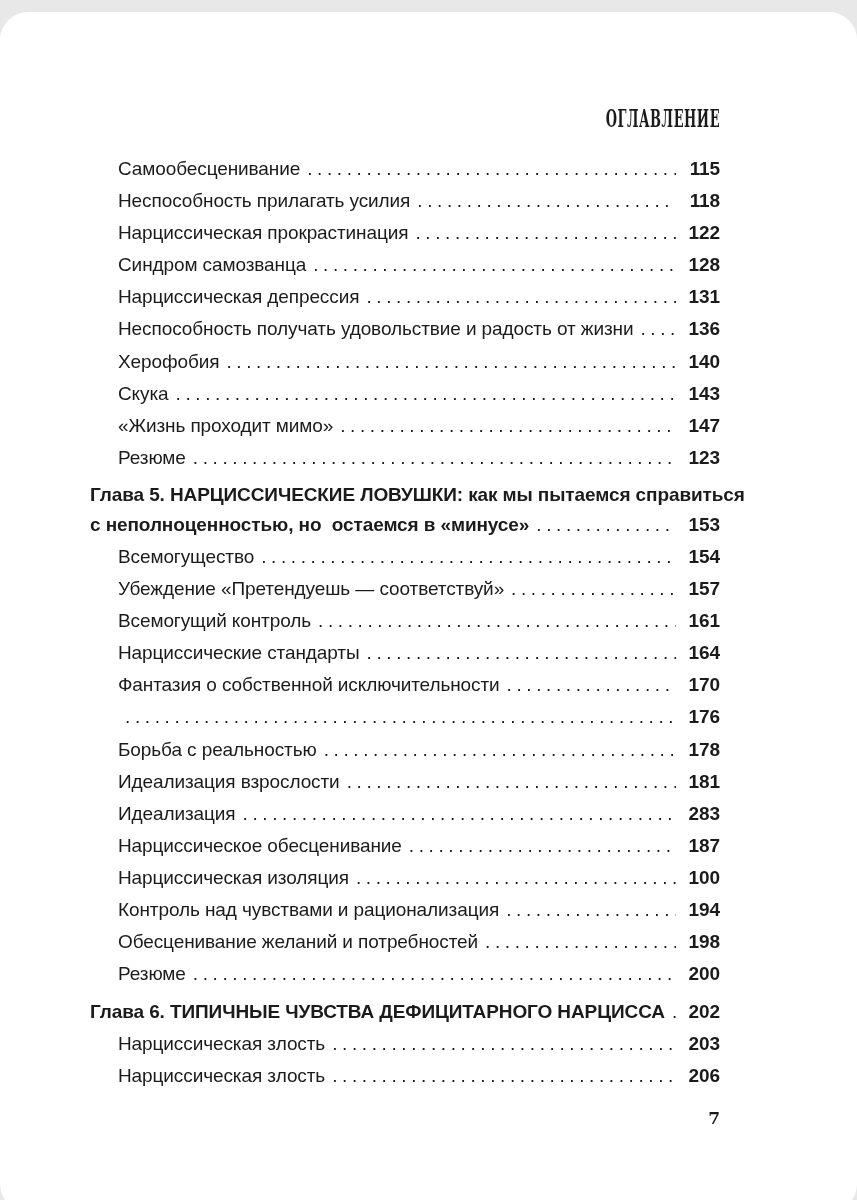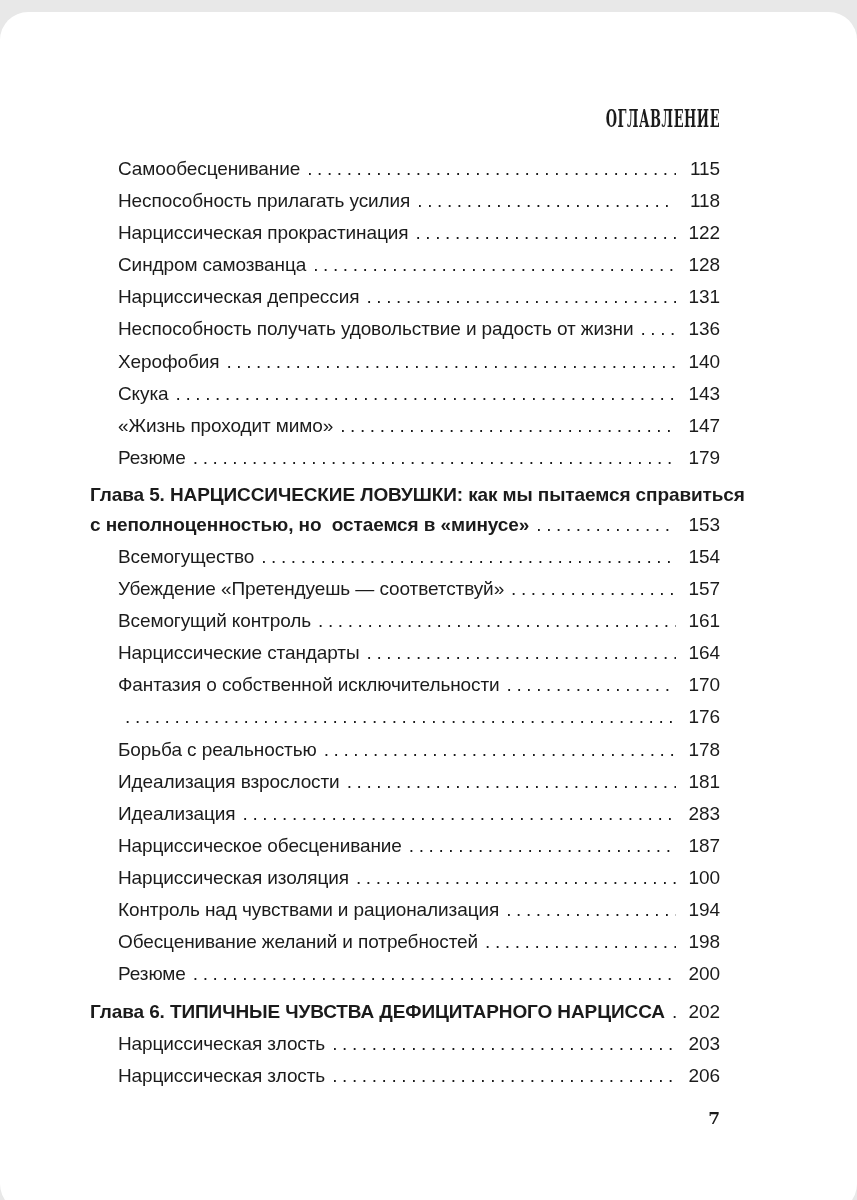--- a/index.html
+++ b/index.html
@@ -55,23 +55,23 @@
     font-weight:normal;
   }
   .dots::after {
     content:"................................................................................................................................";
     letter-spacing:4.6px;
   }
   .num {
     text-align:right;
     min-width:36px;
     white-space:pre;
-    font-weight:normal;
-  }
-  .chapter .num { font-weight:normal; }
+    font-weight:bold;
+  }
+  .chapter .num { font-weight:bold; }
   .folio {
     position:absolute;
     top:1096px; right:137px;
     font-family:"DejaVu Serif","Liberation Serif",serif;
     font-weight:bold;
     font-size:17px;
   }
 </style>
 </head>
 <body>
@@ -139,21 +139,21 @@
         <div class="row">
           <span class="label">«Жизнь проходит мимо»</span>
           <span class="dots"></span>
           <span class="num">147</span>
         </div>
       </div>
       <div class="entry sub">
         <div class="row">
           <span class="label">Резюме</span>
           <span class="dots"></span>
-          <span class="num">179</span>
+          <span class="num">123</span>
         </div>
       </div>
       <div class="entry chapter gap">
         <div class="pre-line">Глава 5. НАРЦИССИЧЕСКИЕ ЛОВУШКИ: как мы пытаемся справиться</div>
         <div class="row">
           <span class="label">с неполноценностью, но  остаемся в «минусе»</span>
           <span class="dots"></span>
           <span class="num">153</span>
         </div>
       </div>

